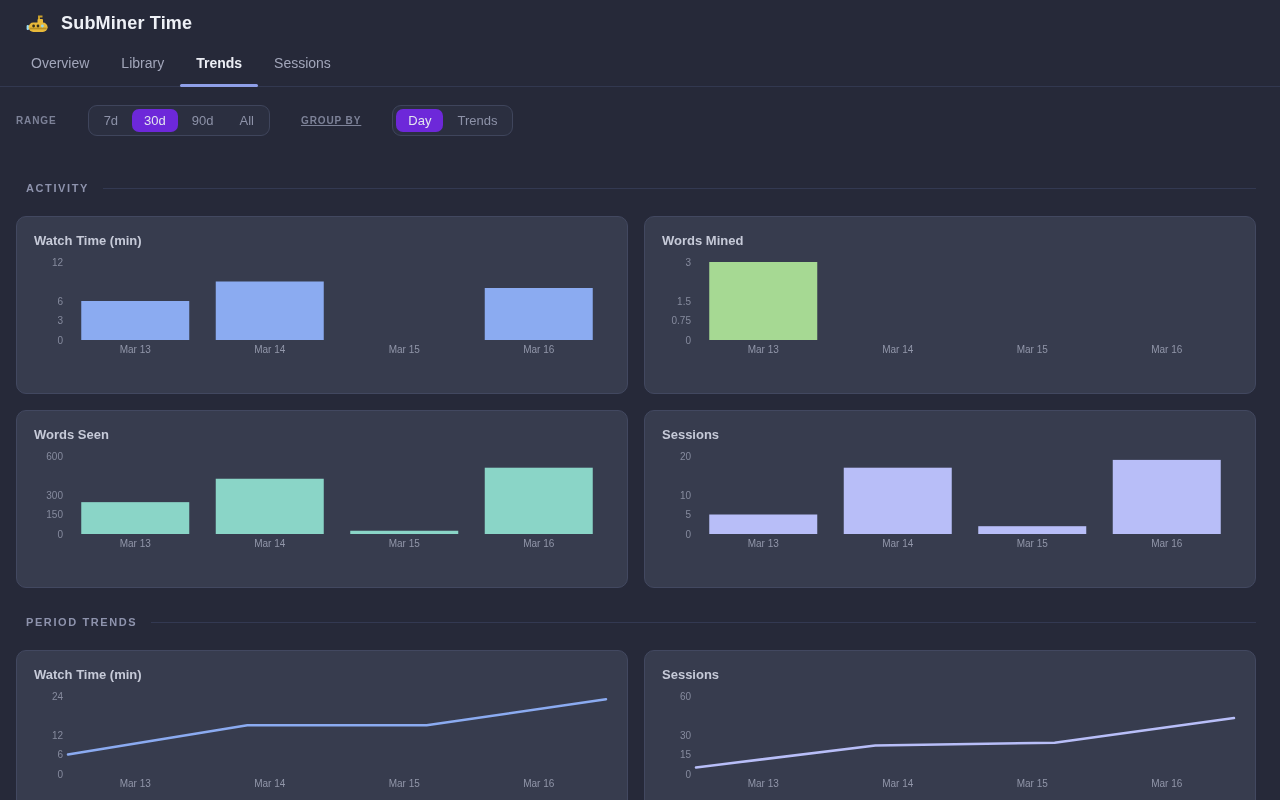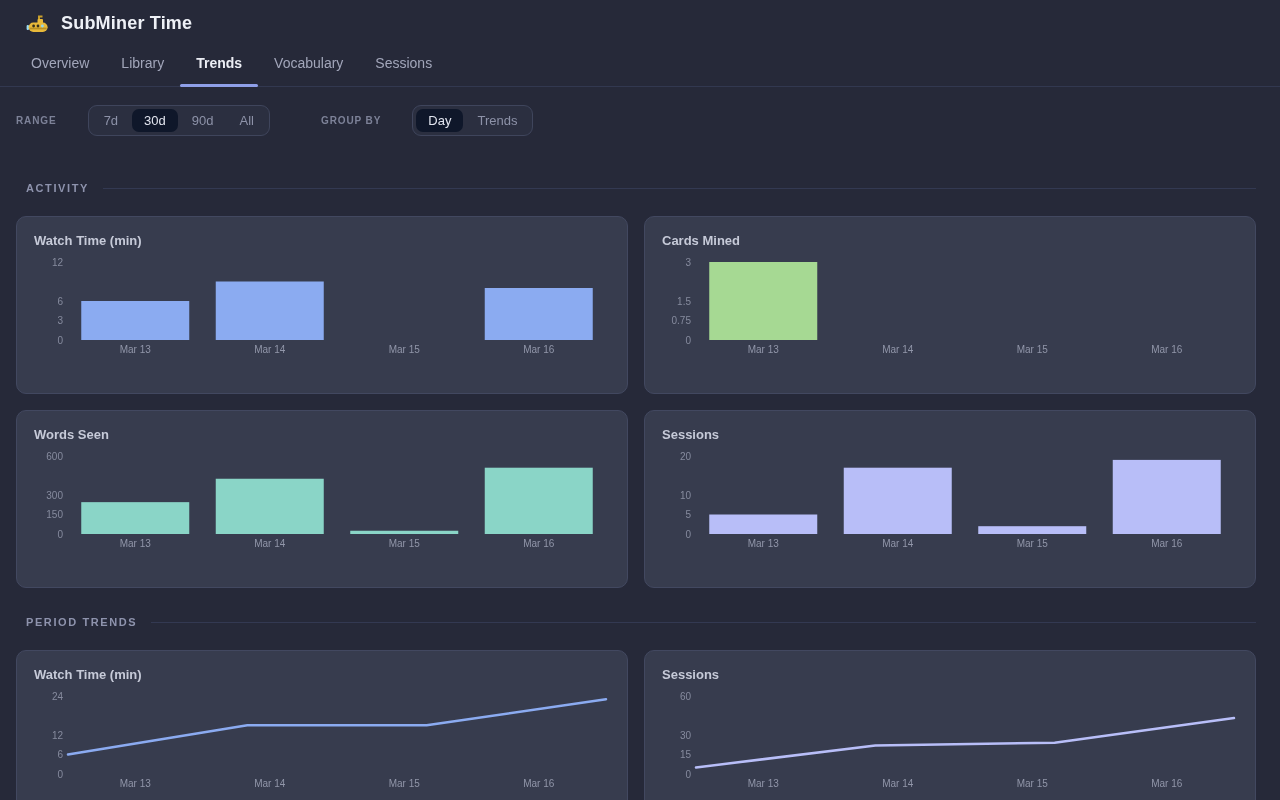--- a/index.html
+++ b/index.html
@@ -23,22 +23,22 @@
   .tab.active::after { content:""; position:absolute; left:0; right:0; bottom:-1px;
          height:3px; border-radius:2px; background:#8f9fe8; }
 
   
   .filters { display:flex; align-items:center; gap:31px; padding:18px 16px; }
   .filter-label { font-size:10px; font-weight:600; letter-spacing:.9px; color:#7d8298; }
   .seg { display:flex; align-items:center; gap:2px; background:#2b2f40;
          border:1px solid #3f455c; border-radius:9px; padding:3px; }
   .seg-btn { border:none; background:transparent; font-family:inherit; font-size:13px;
          color:#8d92a8; padding:4px 12px; border-radius:7px; cursor:pointer; }
-  .seg-btn.selected { background:#0f172a; color:#e2e5ef; }
-  .gap-lg { margin-left:20px; }
+  .seg-btn.selected { background:#6d28d9; color:#e2e5ef; }
+  .gap-lg { margin-left:0;text-decoration:underline; }
 
   
   .section-header { display:flex; align-items:center; gap:14px; margin:28px 24px 22px 26px; }
   .section-title { font-size:11px; font-weight:700; letter-spacing:1.6px; color:#8e93ad; white-space:nowrap; }
   .section-rule { flex:1; height:1px; background:#333952; }
 
   .grid { display:grid; grid-template-columns:1fr 1fr; gap:16px; margin:0 24px 16px 16px; }
   .card { background:#373c4e; border:1px solid #424860; border-radius:10px;
           padding:16px; height:178px; overflow:hidden; }
   .card-title { margin:0 0 6px 1px; font-size:13px; font-weight:700; color:#c6cad8; line-height:16px; }
@@ -62,21 +62,20 @@
       <circle cx="16.4" cy="12" r="1.4" fill="#8fd8f2"></circle>
     </svg>
   </span>
   <h1 class="app-title">SubMiner Time</h1>
 </header>
 
 <nav class="tabs" id="tab-bar">
     <button class="tab">Overview</button>
     <button class="tab">Library</button>
     <button class="tab active">Trends</button>
-    <button class="tab">Vocabulary</button>
     <button class="tab">Sessions</button>
   </nav>
 
 <div class="filters">
   <span class="filter-label">RANGE</span>
   <div class="seg" id="range-group">
       <button class="seg-btn">7d</button>
       <button class="seg-btn selected">30d</button>
       <button class="seg-btn">90d</button>
       <button class="seg-btn">All</button>
@@ -104,21 +103,21 @@
           <text x="102.25" y="98" text-anchor="middle" class="x-label">Mar 13</text>
           <text x="236.75" y="98" text-anchor="middle" class="x-label">Mar 14</text>
           <text x="371.25" y="98" text-anchor="middle" class="x-label">Mar 15</text>
           <text x="505.75" y="98" text-anchor="middle" class="x-label">Mar 16</text>
           <rect x="48.25" y="46" width="108" height="39" fill="#8babf1"></rect>
           <rect x="182.75" y="26.5" width="108" height="58.5" fill="#8babf1"></rect>
           <rect x="451.75" y="33" width="108" height="52" fill="#8babf1"></rect>
         </svg>
       </div>
       <div class="card">
-        <h3 class="card-title">Cards Mined</h3>
+        <h3 class="card-title">Words Mined</h3>
         <svg class="chart-svg" width="578" height="104" viewBox="0 0 578 104">
           <text x="30" y="10.5" text-anchor="end" class="tick-label">3</text>
           <text x="30" y="49.5" text-anchor="end" class="tick-label">1.5</text>
           <text x="30" y="69" text-anchor="end" class="tick-label">0.75</text>
           <text x="30" y="88.5" text-anchor="end" class="tick-label">0</text>
           <text x="102.25" y="98" text-anchor="middle" class="x-label">Mar 13</text>
           <text x="236.75" y="98" text-anchor="middle" class="x-label">Mar 14</text>
           <text x="371.25" y="98" text-anchor="middle" class="x-label">Mar 15</text>
           <text x="505.75" y="98" text-anchor="middle" class="x-label">Mar 16</text>
           <rect x="48.25" y="7" width="108" height="78" fill="#a6d993"></rect>

